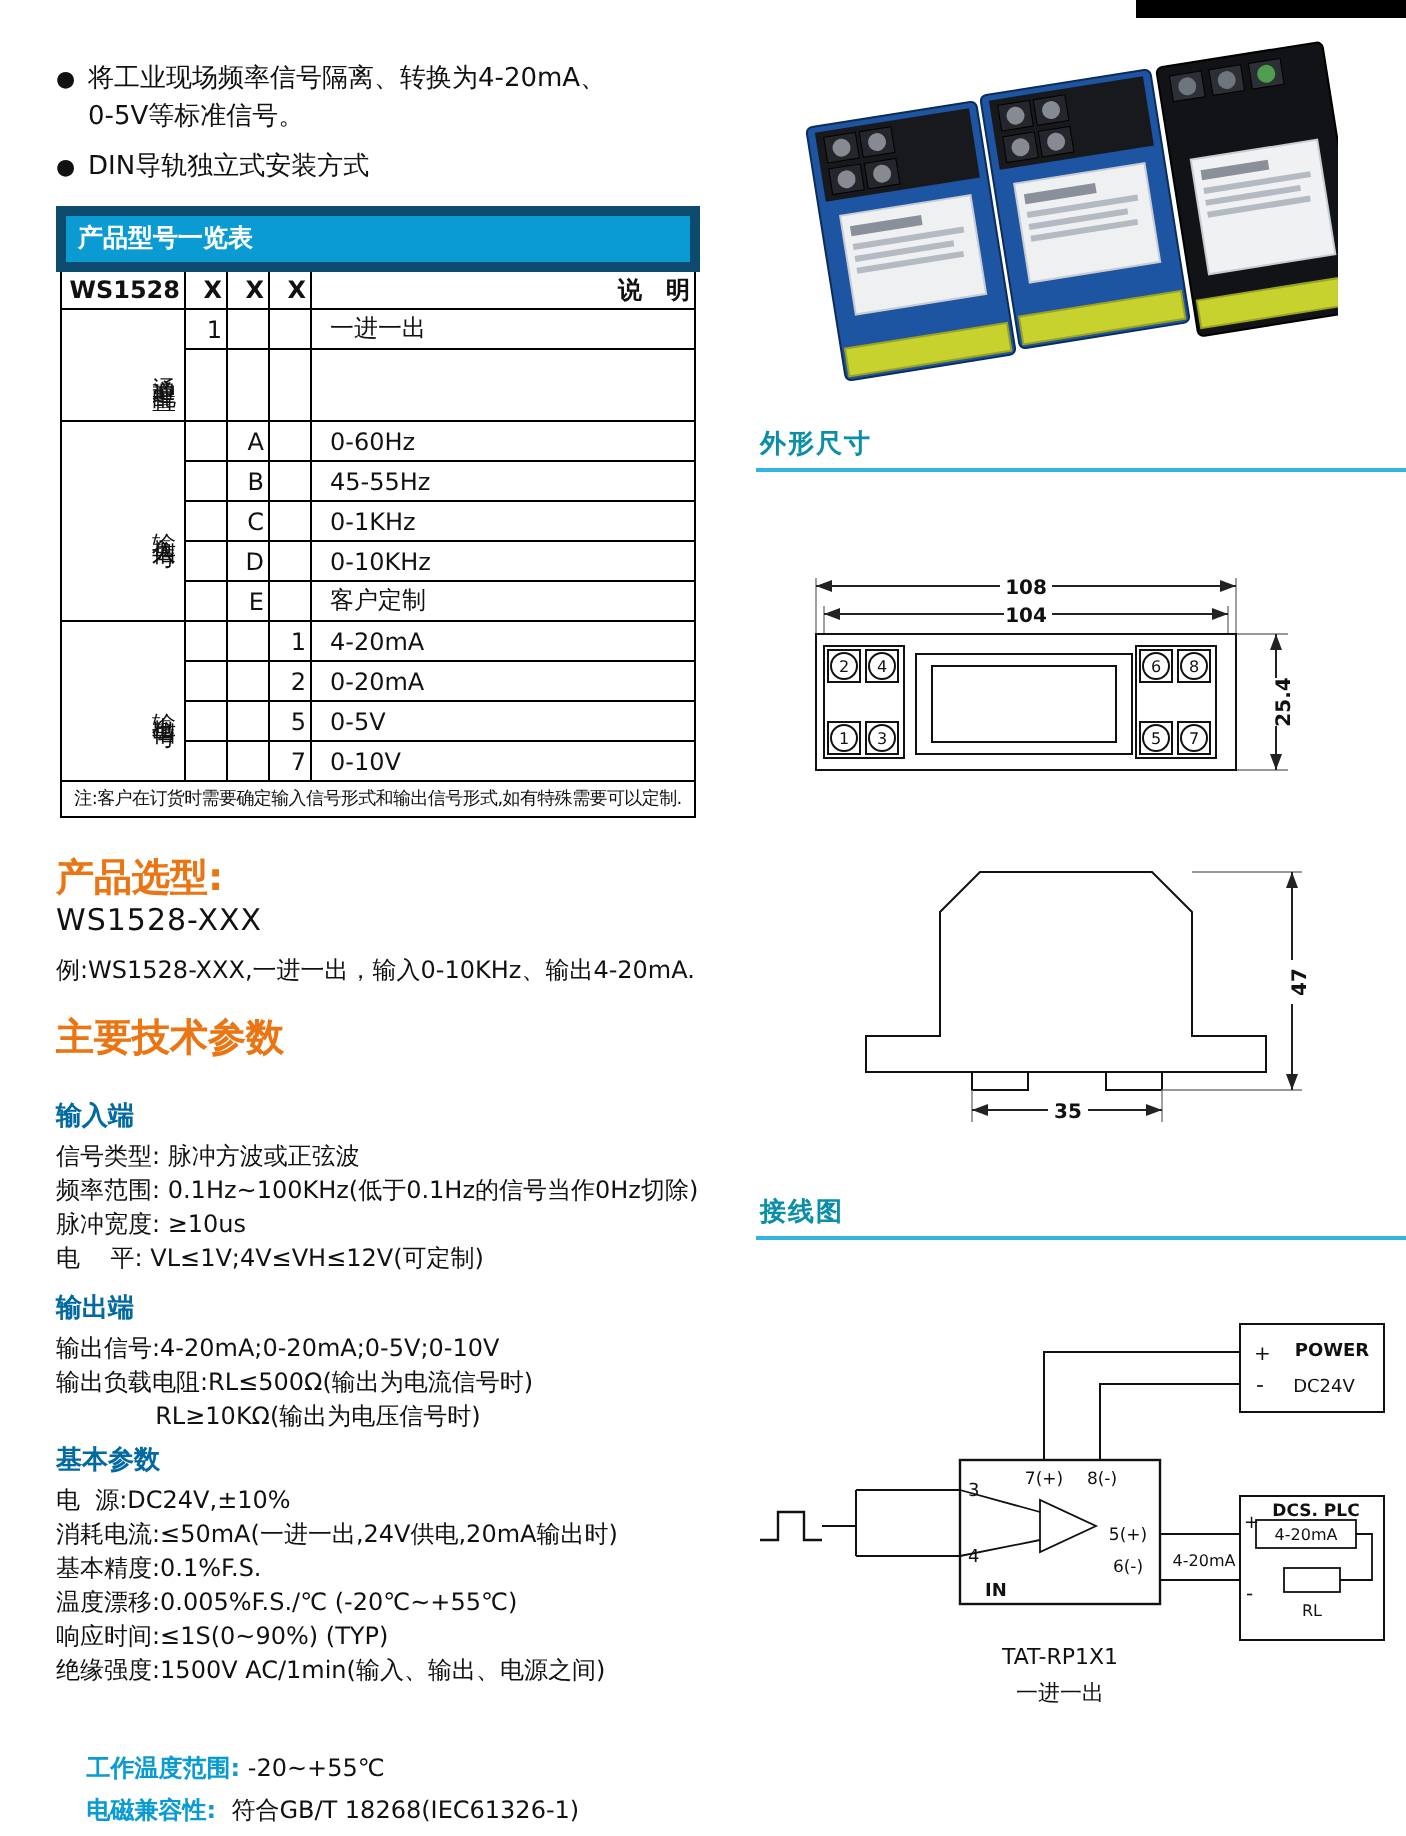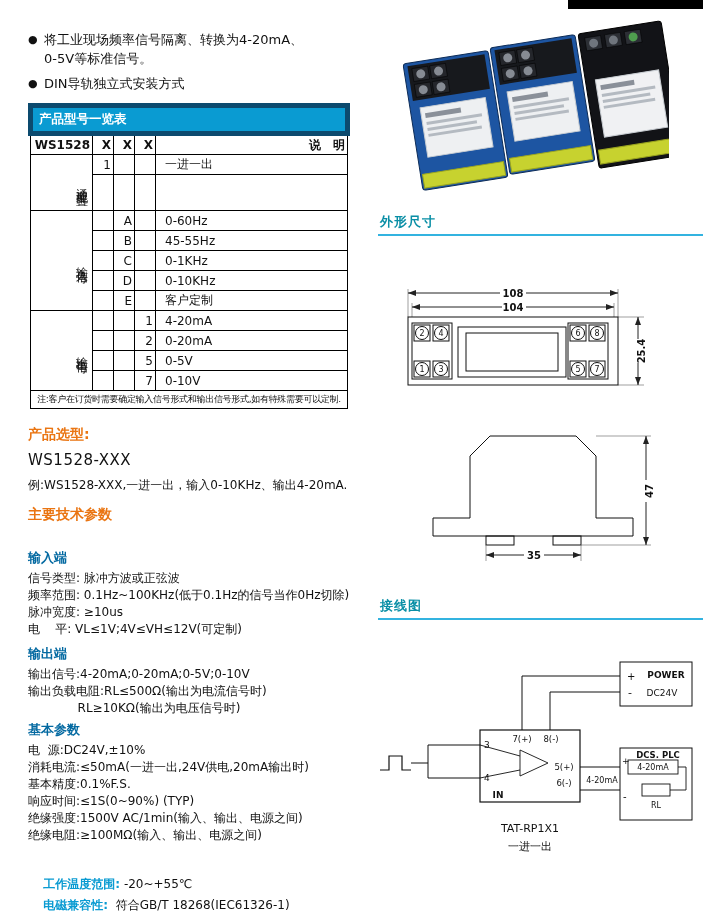--- a/index.html
+++ b/index.html
@@ -19,21 +19,21 @@
   
   #model-table { left:28px; top:103px; width:322px; border-collapse:collapse; table-layout:fixed; font-size:12px; }
   #model-table td { border:1px solid #000; text-align:right; padding:0 2px; overflow:hidden; }
   #model-table .title-cell { background:#0a9bd2; color:#fff; font-weight:bold; text-align:left; padding:3px 6px; font-size:12.5px; border:5px solid #0c4a6e; }
   #model-table .hdr td { font-weight:bold; }
   #model-table .desc { text-align:left; padding-left:9px; }
   #model-table .note { font-size:9px; text-align:center; padding:2px 3px; letter-spacing:-0.3px; }
   .h20 { height:20px; } .h21 { height:21px; } .h36 { height:36px; } .h18 { height:18px; }
   .vtext { display:inline-block; writing-mode:vertical-lr; text-orientation:upright; letter-spacing:2px; font-size:12px; }
 
-  .t-orange { color:#ea7512; font-weight:bold; font-size:14px; }
+  .t-orange { color:#ea7512; font-weight:bold; font-size:19px; }
   .t-cyan { color:#0369a1; font-weight:bold; font-size:13px; }
   .model-code { font-size:15px; letter-spacing:0.5px; }
   .plain12 { font-size:12px; }
   .param-line { font-size:12px; line-height:17px; white-space:pre-wrap; }
   .extra-row { font-size:12px; white-space:pre-wrap; }
   .extra-row .lbl { color:#0a9bd2; font-weight:bold; }
 
   .r-title { color:#0a8fa6; font-weight:bold; font-size:13px; letter-spacing:1px; }
   .r-underline { height:2px; background:#33b3e0; }
 
@@ -175,23 +175,23 @@
     <div class="param-line">输出信号:4-20mA;0-20mA;0-5V;0-10V</div>
     <div class="param-line">输出负载电阻:RL≤500Ω(输出为电流信号时)</div>
     <div class="param-line">             RL≥10KΩ(输出为电压信号时)</div>
   </div>
 
   <div class="abs t-cyan" style="left:28px; top:721px;">基本参数</div>
   <div class="abs" style="left:28px; top:742px; width:345px;">
     <div class="param-line">电  源:DC24V,±10%</div>
     <div class="param-line">消耗电流:≤50mA(一进一出,24V供电,20mA输出时)</div>
     <div class="param-line">基本精度:0.1%F.S.</div>
+    <div class="param-line">温度漂移:0.005%F.S./℃ (-20℃~+55℃)</div>
     <div class="param-line">响应时间:≤1S(0~90%) (TYP)</div>
     <div class="param-line">绝缘强度:1500V AC/1min(输入、输出、电源之间)</div>
-    <div class="param-line">绝缘电阻:≥100MΩ(输入、输出、电源之间)</div>
   </div>
 
   <div class="abs extra-row" style="left:28px; top:862px;">
     <span class="lbl">工作温度范围:</span><span> -20~+55℃</span>
   </div>
   <div class="abs extra-row" style="left:28px; top:883px;">
     <span class="lbl">电磁兼容性:</span><span>  符合GB/T 18268(IEC61326-1)</span>
   </div>
   <div class="abs extra-row" style="left:28px; top:903px;">
     

